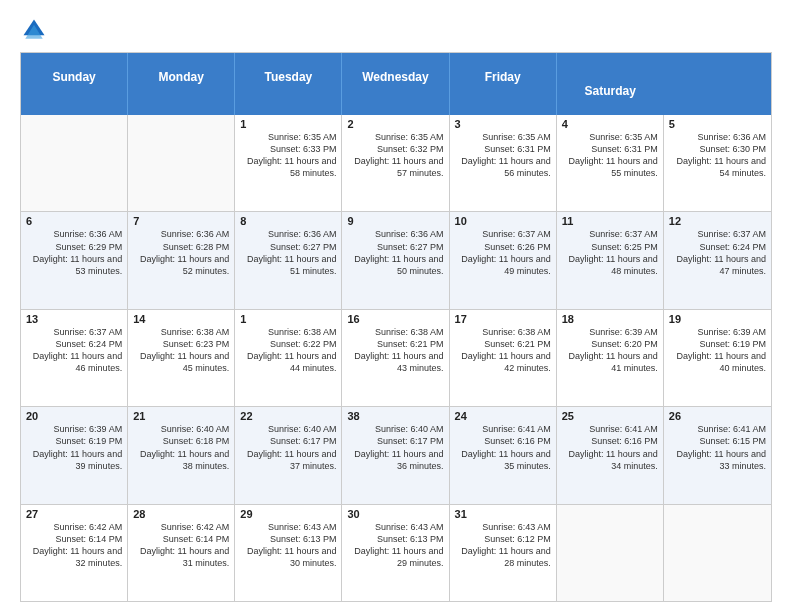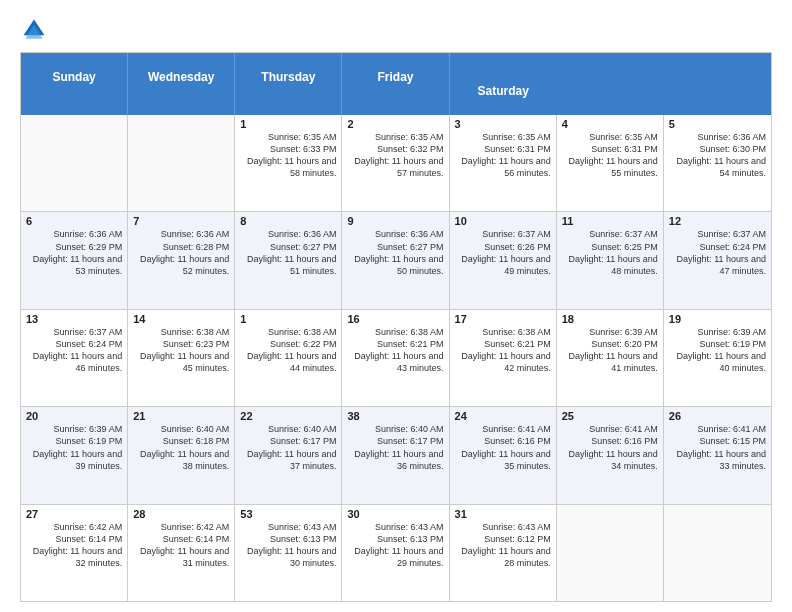--- a/index.html
+++ b/index.html
@@ -128,22 +128,23 @@
     </div>
     <div class="title-block">
       <div class="month-title"></div>
       <div class="subtitle"></div>
     </div>
   </div>
 
   <div class="calendar">
     <div class="cal-header">
     <div class="cal-header-cell">Sunday</div>
+        <div class="cal-header-cell">Monday</div>
+        <div class="cal-header-cell">Tuesday</div>
         <div class="cal-header-cell">Wednesday</div>
-        <div class="cal-header-cell">Thursday</div>
         <div class="cal-header-cell">Friday</div>
         <div class="cal-header-cell">Saturday</div>
       </div>
     <div class="cal-body">
     <div class="cal-row">
           <div class="cal-cell empty"></div>
           <div class="cal-cell empty"></div>
           <div class="cal-cell">
             <div class="day-number">1</div>
             <div class="day-info" style="white-space: pre-line;">Sunrise: 6:35 AM
@@ -314,21 +315,21 @@
 Sunset: 6:14 PM
 Daylight: 11 hours and 32 minutes.</div>
           </div>
           <div class="cal-cell">
             <div class="day-number">28</div>
             <div class="day-info" style="white-space: pre-line;">Sunrise: 6:42 AM
 Sunset: 6:14 PM
 Daylight: 11 hours and 31 minutes.</div>
           </div>
           <div class="cal-cell">
-            <div class="day-number">53</div>
+            <div class="day-number">29</div>
             <div class="day-info" style="white-space: pre-line;">Sunrise: 6:43 AM
 Sunset: 6:13 PM
 Daylight: 11 hours and 30 minutes.</div>
           </div>
           <div class="cal-cell">
             <div class="day-number">30</div>
             <div class="day-info" style="white-space: pre-line;">Sunrise: 6:43 AM
 Sunset: 6:13 PM
 Daylight: 11 hours and 29 minutes.</div>
           </div>

